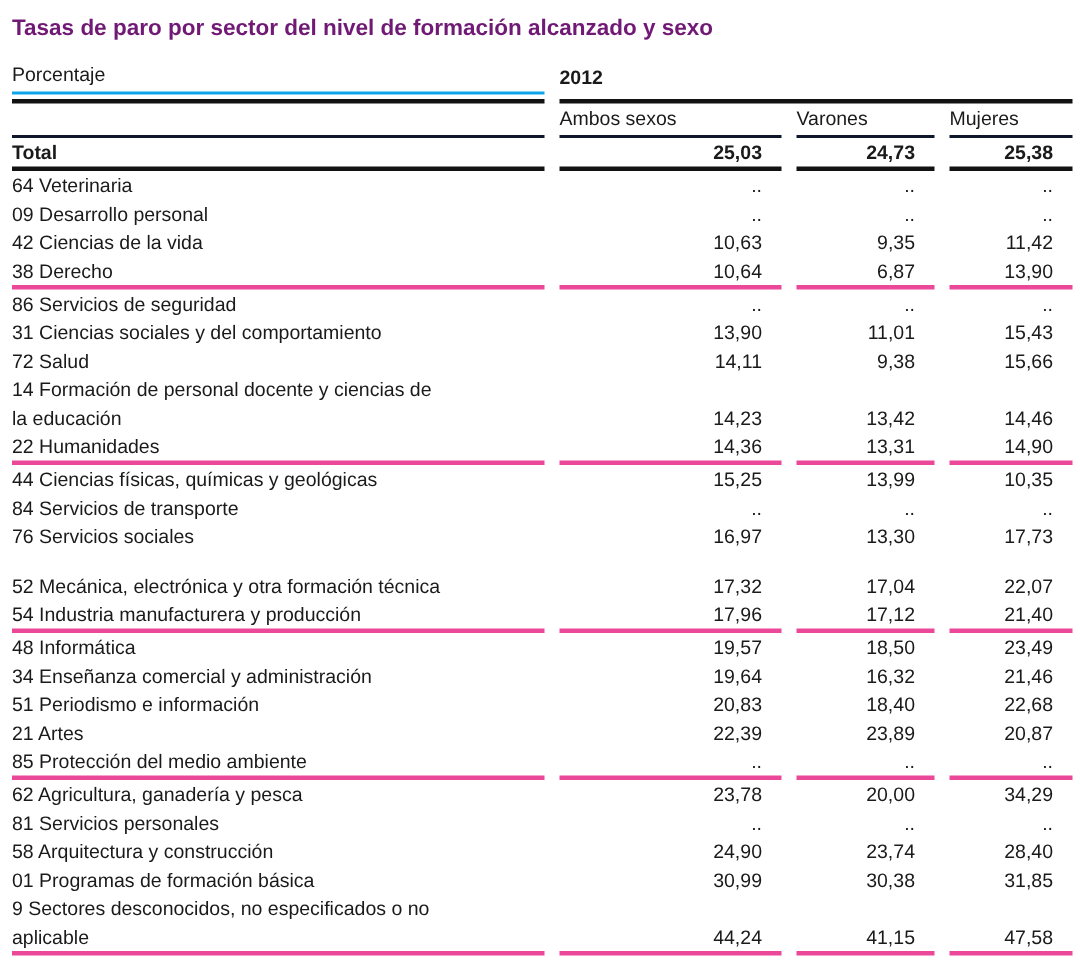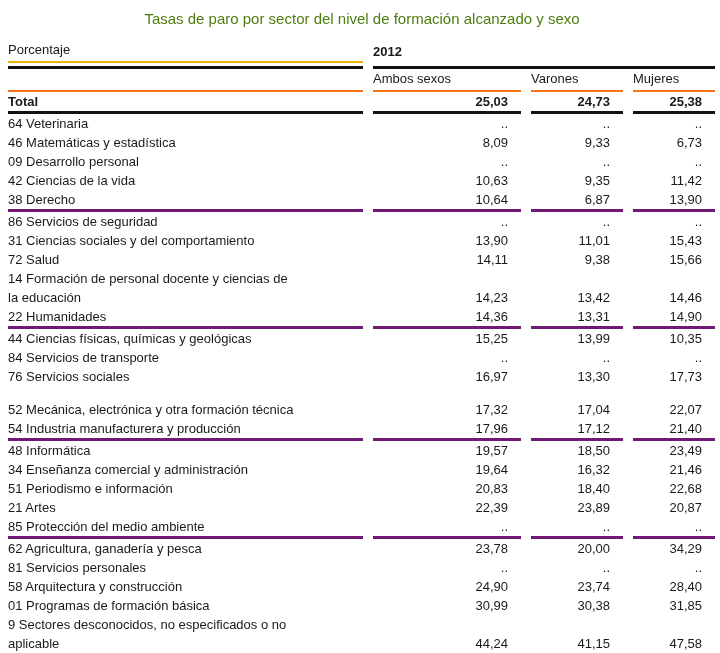--- a/index.html
+++ b/index.html
@@ -4,51 +4,50 @@
 <style>
   html, body { margin: 0; padding: 0; background: #ffffff; }
   body {
     width: 720px; height: 653px;
     font-family: "Liberation Sans", sans-serif;
     color: #1a1a1a;
     overflow: hidden;
   }
   .page { padding: 8px 4px 0 8px; }
   .page-title {
-    font-size: 15px; font-weight: normal;
+    font-size: 15px; font-weight: bold;
     margin: 2px 0 13px 0;
-    color: #4d7c0f;
-    text-align: center;
+    color: #701a75;
   }
   table.stats {
     border-collapse: separate;
     border-spacing: 10px 0;
     table-layout: fixed;
     width: 727px;
     margin-left: -10px;
     font-size: 13px;
     line-height: 19px;
   }
   col.c-label { width: 355px; }
   col.c-both  { width: 148px; }
   col.c-men   { width: 92px; }
   col.c-women { width: 82px; }
   td { padding: 0; vertical-align: bottom; }
   td.label { text-align: left; white-space: pre-line; }
   td.num { text-align: right; padding-right: 13px; }
   
   tr.meta-row td { height: 15px; padding-bottom: 2px; }
-  td.unit-cell { border-bottom: 2px solid #eab308; }
+  td.unit-cell { border-bottom: 2px solid #0ea5e9; }
   td.period-cell { font-weight: bold; }
   tr.rule-row td { height: 3px; border-bottom: 3px solid #121212; }
-  tr.colhead-row td { height: 18px; padding-bottom: 2px; border-bottom: 2px solid #f97316; }
+  tr.colhead-row td { height: 18px; padding-bottom: 2px; border-bottom: 2px solid #0f172a; }
   tr.total-row td { height: 17px; font-weight: bold; border-bottom: 3px solid #121212; }
   
   tbody td { height: 19px; }
-  tr.group-end td { border-bottom: 3px solid #701a75; }
+  tr.group-end td { border-bottom: 3px solid #ec4899; }
   tr.spacer td { height: 14px; }
 </style>
 </head>
 <body>
 
 <div class="page">
   <h1 class="page-title">Tasas de paro por sector del nivel de formación alcanzado y sexo</h1>
 
   <table class="stats">
     <colgroup>
@@ -80,26 +79,20 @@
       </tr>
     </thead>
     <tbody>
         <tr>
           <td class="label">64 Veterinaria</td>
           <td class="num">..</td>
           <td class="num">..</td>
           <td class="num">..</td>
         </tr>
         <tr>
-          <td class="label">46 Matemáticas y estadística</td>
-          <td class="num">8,09</td>
-          <td class="num">9,33</td>
-          <td class="num">6,73</td>
-        </tr>
-        <tr>
           <td class="label">09 Desarrollo personal</td>
           <td class="num">..</td>
           <td class="num">..</td>
           <td class="num">..</td>
         </tr>
         <tr>
           <td class="label">42 Ciencias de la vida</td>
           <td class="num">10,63</td>
           <td class="num">9,35</td>
           <td class="num">11,42</td>

